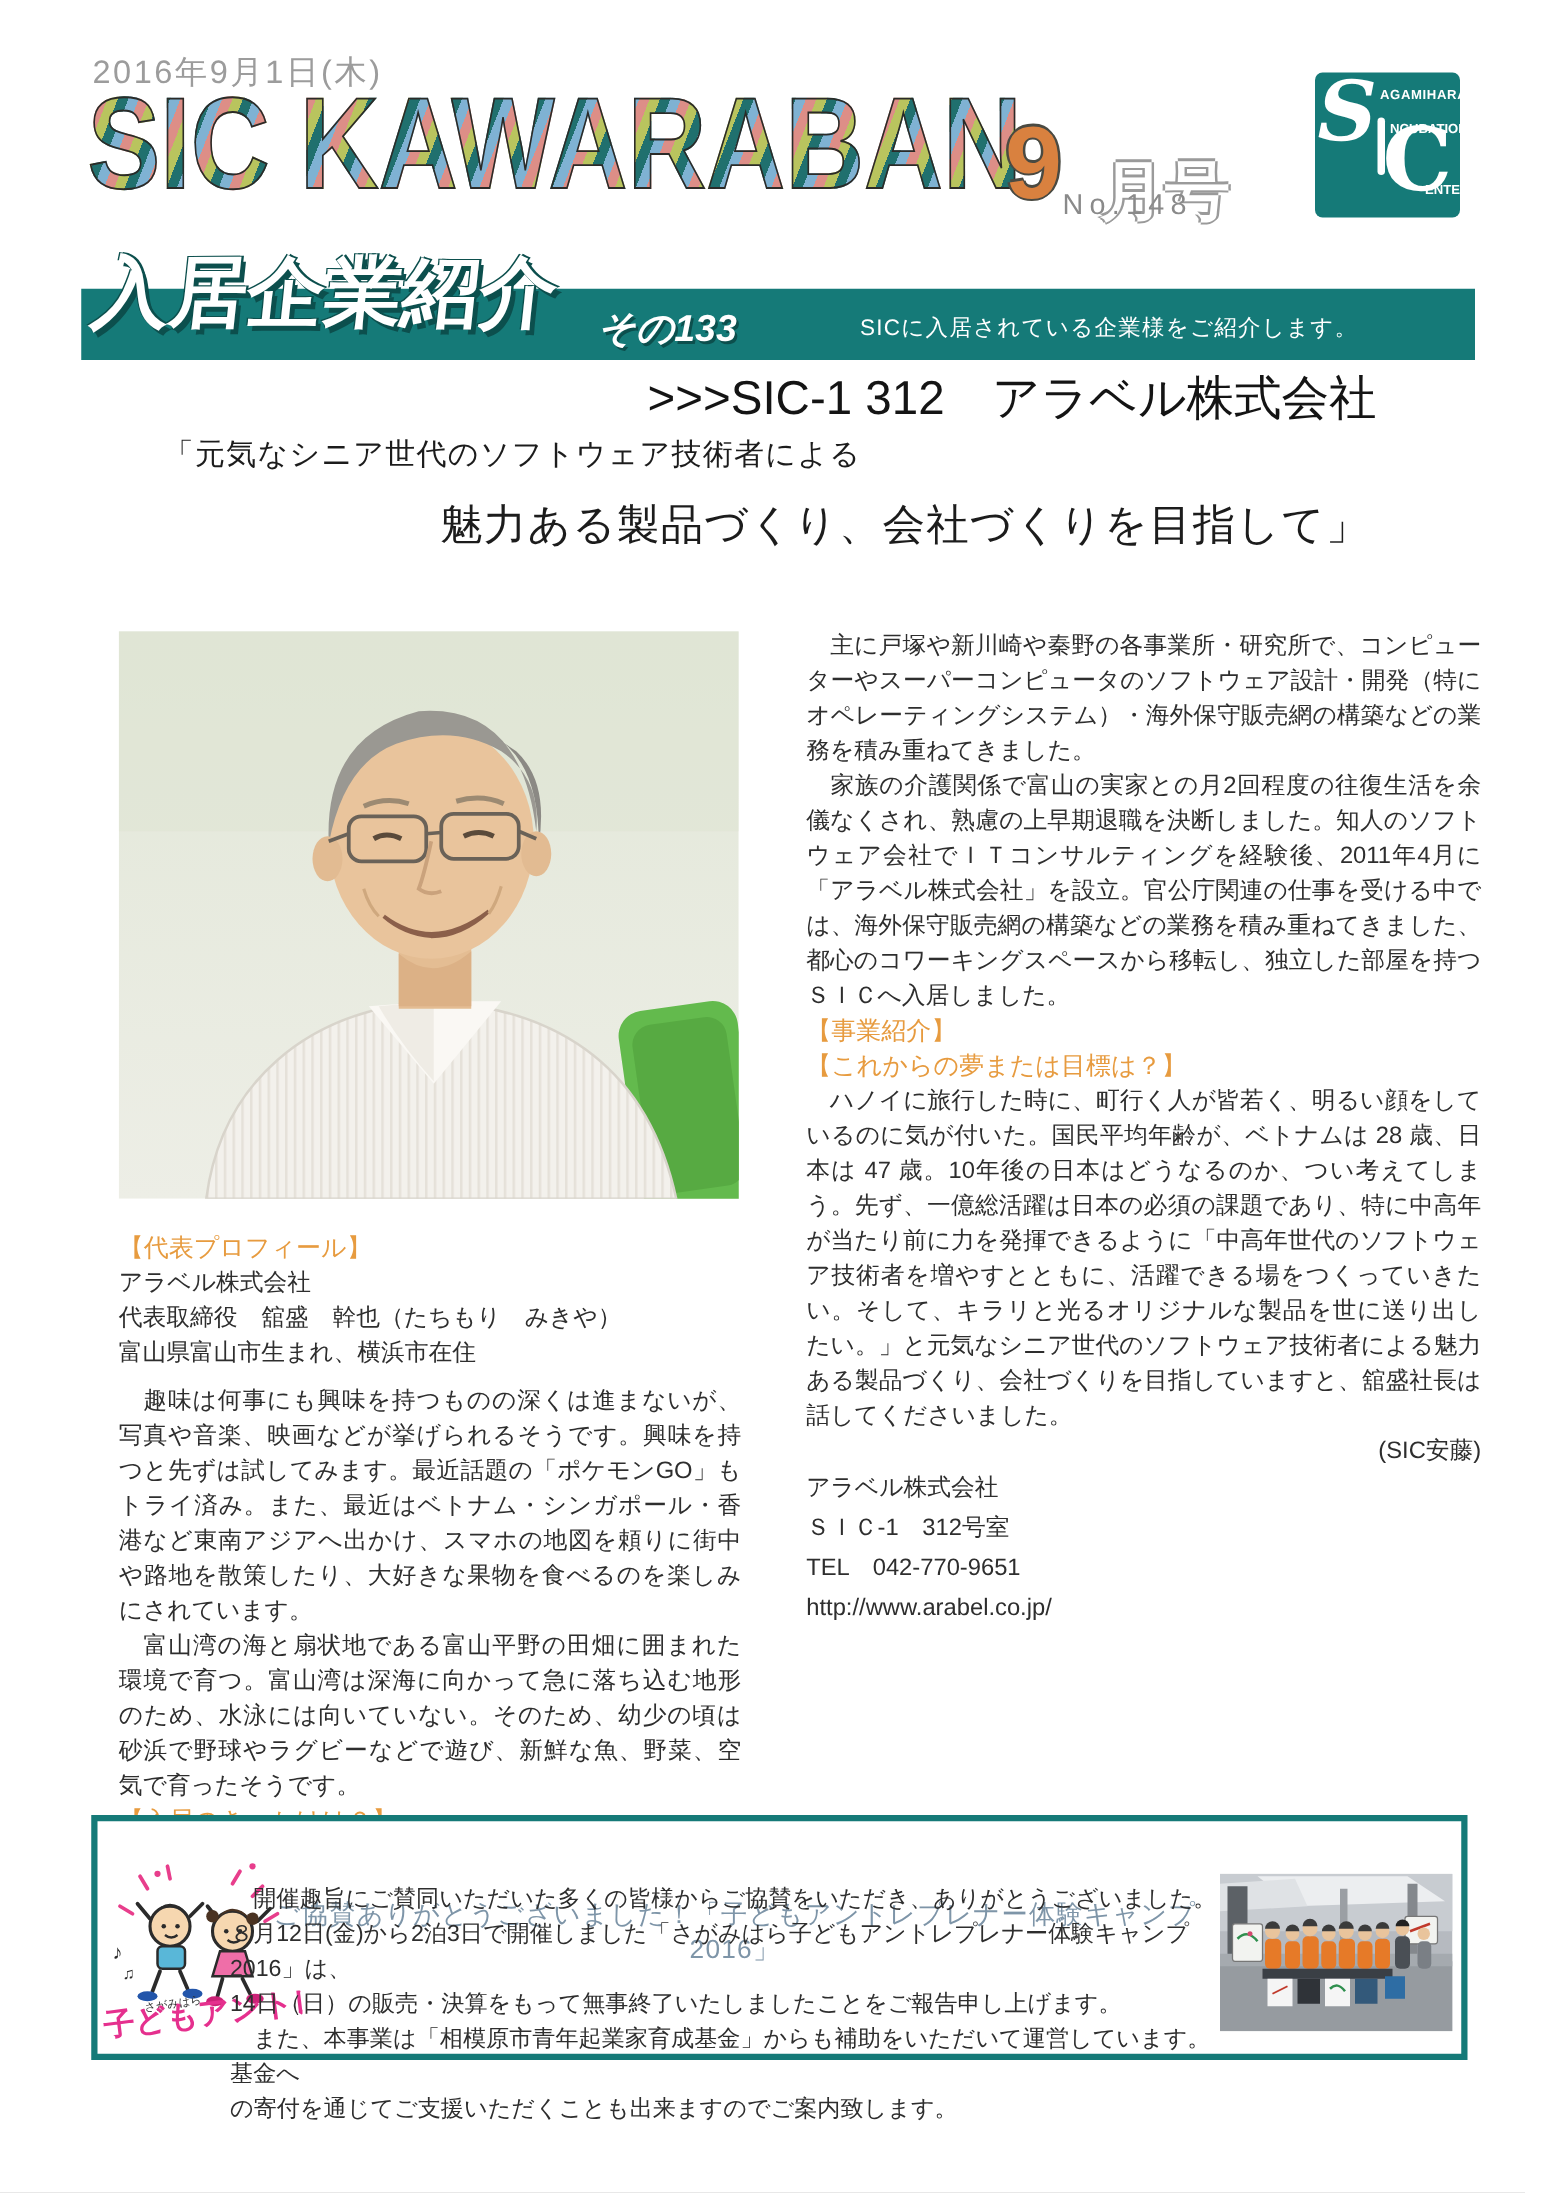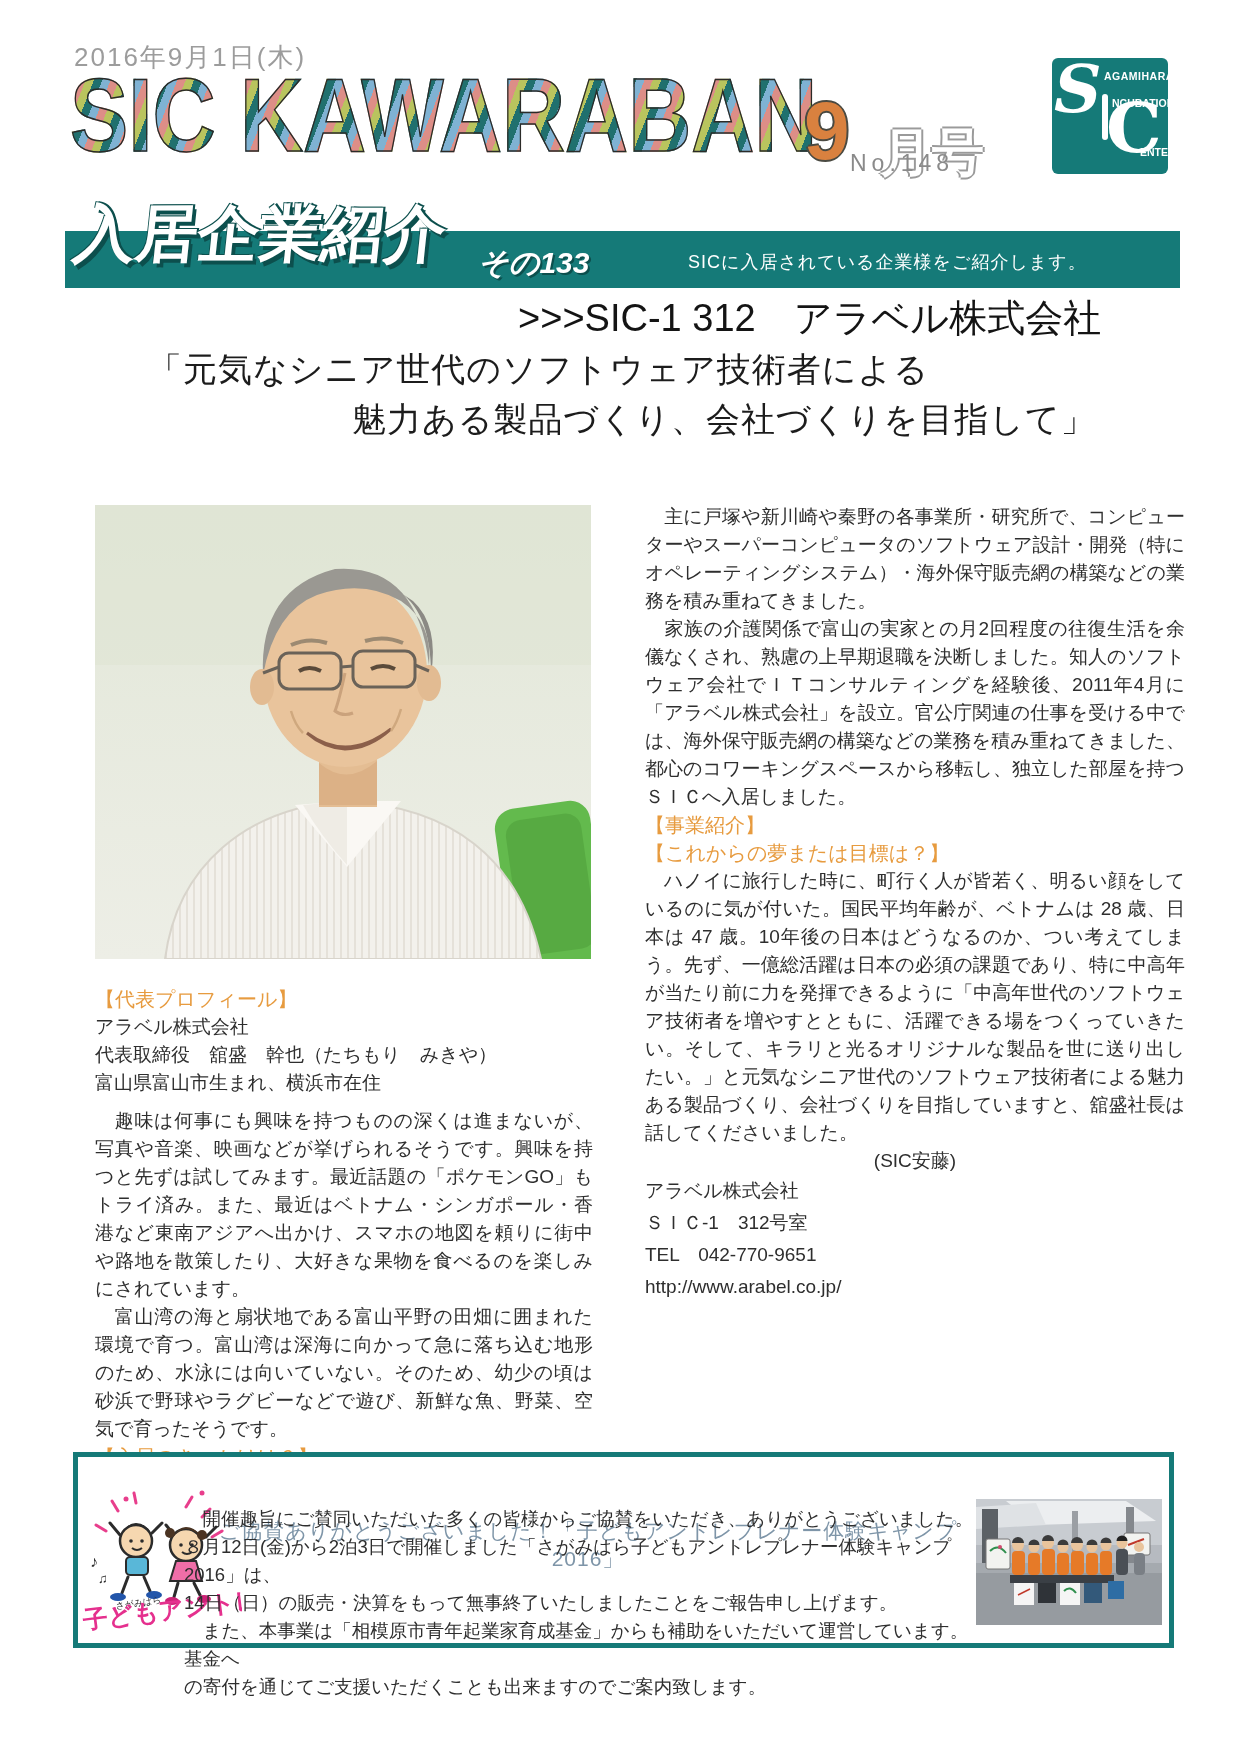--- a/index.html
+++ b/index.html
@@ -37,32 +37,32 @@
   .banner{left:65px;top:231px;width:1115px;height:57px;background:#157a78;}
   .banner-title{left:74px;top:192px;font-size:62px;font-weight:800;color:#ffffff;
                 transform:skewX(-6deg);white-space:nowrap;
                 text-shadow:4px 4px 0 #0c4f4d,-1px -1px 0 #0c4f4d,2px -1px 0 #0c4f4d;}
   .banner-sub{left:478px;top:243px;font-size:30px;font-weight:800;font-style:italic;color:#ffffff;
               text-shadow:2px 2px 0 #0c4f4d;}
   .banner-caption{left:688px;top:250px;font-size:18px;color:#ffffff;letter-spacing:1px;}
 
   
   .company-line{left:518px;top:293px;font-size:38px;color:#141414;white-space:nowrap;}
-  .headline1{left:148px;top:347px;font-size:34px;color:#1c1c1c;white-space:nowrap;letter-spacing:1px;font-family:Liberation Mono, monospace;}
+  .headline1{left:131px;top:347px;font-size:24px;color:#1c1c1c;white-space:nowrap;letter-spacing:1px;font-family:Liberation Mono, monospace;}
   .headline2{left:352px;top:397px;font-size:34px;color:#1c1c1c;white-space:nowrap;letter-spacing:1px;}
 
   
   .col{font-size:19px;line-height:28px;text-align:justify;word-break:break-all;color:#2e2e2e;}
   .col p{margin:0;}
   .col .gap{height:10px;}
   .h-orange{color:#e79b3f;margin-top:18px;margin-bottom:2px;font-size:20px;}
   .left-col{left:95px;top:985px;width:498px;}
   .right-col{left:645px;top:503px;width:540px;}
   .pre{white-space:pre-line;}
-  .byline{text-align:center;margin-top:6px;}
+  .byline{text-align:right;margin-top:6px;}
   .contact{margin-top:56px;line-height:32px;text-align:left;}
 
   
   .portrait{left:95px;top:505px;width:496px;height:454px;}
 
   
   .footer-box{left:73px;top:1452px;width:1091px;height:186px;border:5px solid #157a78;background:#fff;}
   .footer-title{position:absolute;left:120px;top:12px;width:780px;text-align:center;
                 font-size:21px;color:#7e95a8;letter-spacing:1px;margin-top:48px;}
   .footer-body{position:absolute;left:106px;top:48px;width:800px;font-size:18.5px;line-height:28px;

